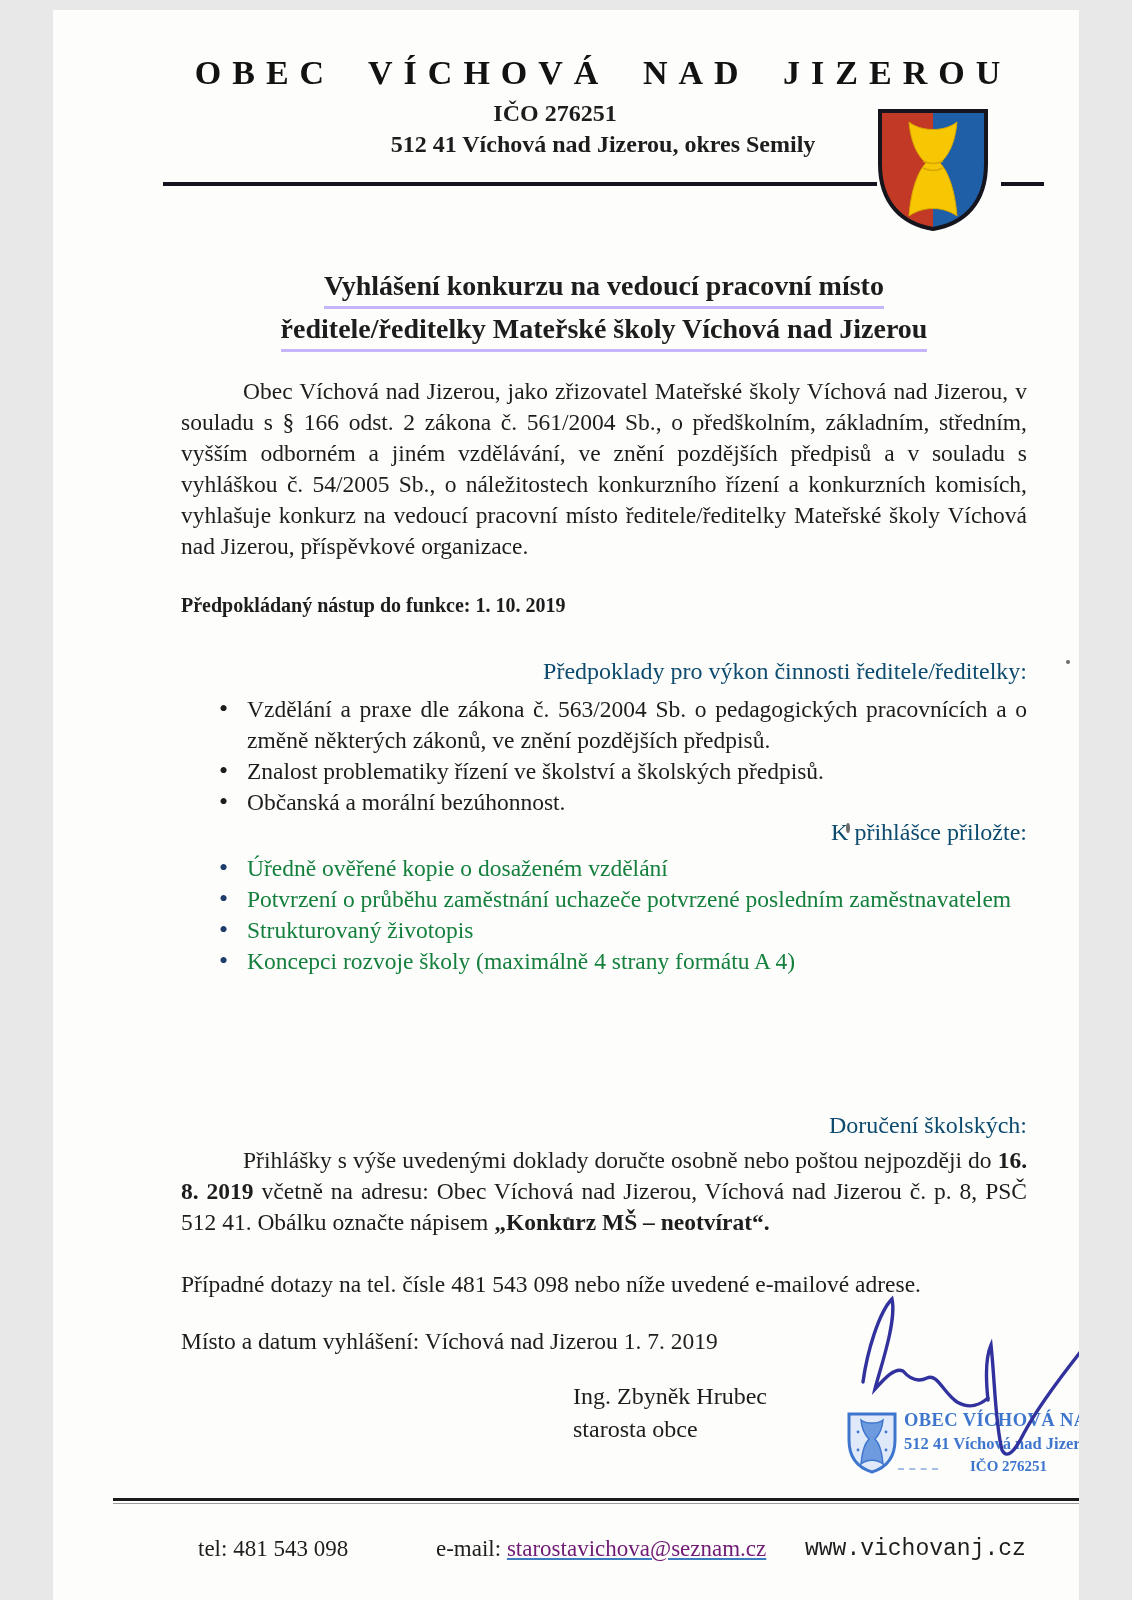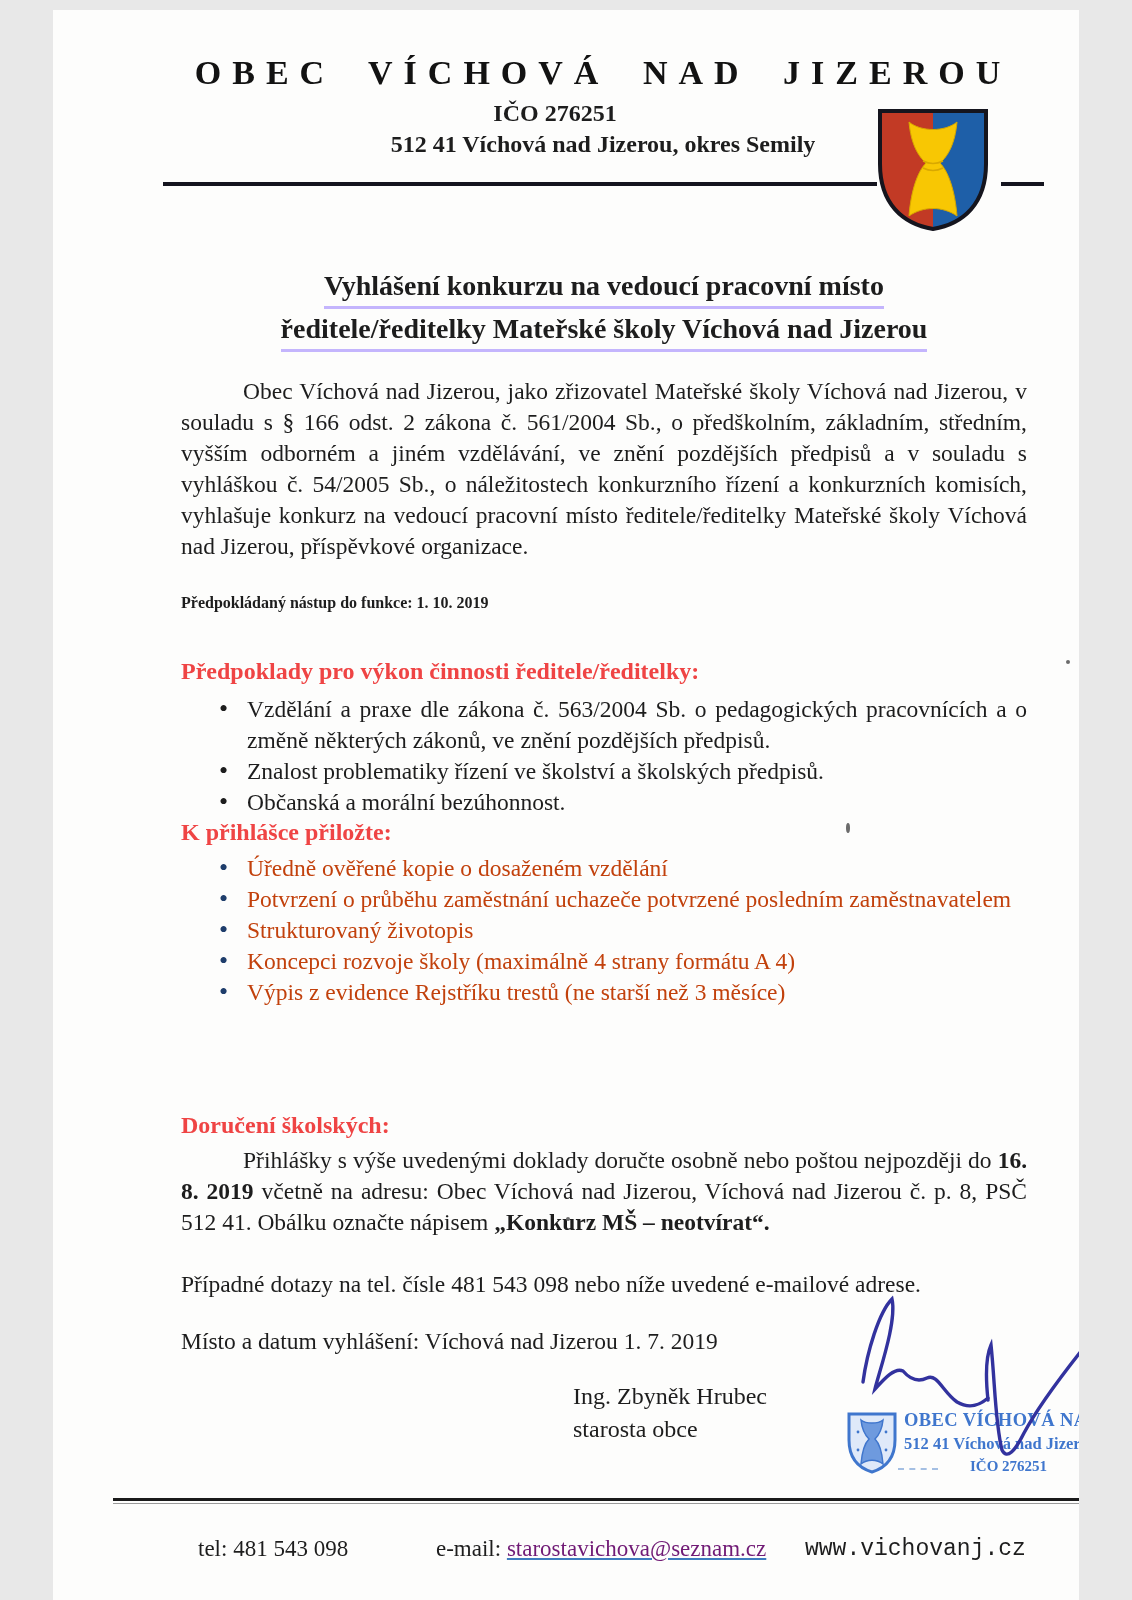--- a/index.html
+++ b/index.html
@@ -22,32 +22,32 @@
   .rule-b { top:172px; left:948px; width:43px; border-top:4px solid #14141e; }
   .coa { top:96px; left:820px; }
 
   
   .doc-title { top:256px; text-align:center; font-size:28px; font-weight:bold; line-height:39px; }
   .doc-title .uline { display:inline-block; border-bottom:3px solid #c4b5fd; padding-bottom:1px; }
 
   .body-txt { font-size:23.5px; line-height:31px; }
   .justify { text-align:justify; }
   .intro { top:366px; text-indent:62px; }
-  .start-line { top:584px; font-weight:bold; font-size:16px; }
+  .start-line { top:584px; font-weight:bold; font-size:20px; }
 
-  .red-h { font-size:24px; font-weight:bold; color:#ef4444; }
+  .red-h { font-size:24px; font-weight:normal; color:#0c4a6e;text-align:right; }
   .rh1 { top:648px; }
   .rh2 { top:809px; }
   .rh3 { top:1102px; }
 
   ul.doc-list { list-style:none; }
   ul.doc-list li { position:relative; padding-left:66px; text-align:justify; }
   ul.doc-list li::before { content:"\2022"; position:absolute; left:38px; top:-1px; font-size:26px; }
   .req-list { top:684px; }
-  .att-list { top:843px; color:#c2410c; }
+  .att-list { top:843px; color:#15803d; }
   .att-list li::before { color:#1e3d6b; }
 
   .del-para { top:1135px; text-indent:62px; }
   .inquiries { top:1259px; }
   .issue-line { top:1316px; }
 
   
   .sig-names { top:1370px; left:520px; width:400px; text-align:left; font-size:24px; line-height:33px; }
   .stamp { top:1398px; left:793px; width:260px; color:#3f76cd; }
   .stamp-emblem { position:absolute; left:0; top:4px; }
@@ -110,21 +110,20 @@
     <li>Znalost problematiky řízení ve školství a školských předpisů.</li>
     <li>Občanská a morální bezúhonnost.</li>
   </ul>
 
   <h3 class="abs col red-h rh2">K přihlášce přiložte:</h3>
   <ul class="abs col body-txt doc-list att-list">
     <li>Úředně ověřené kopie o dosaženém vzdělání</li>
     <li>Potvrzení o průběhu zaměstnání uchazeče potvrzené posledním zaměstnavatelem</li>
     <li>Strukturovaný životopis</li>
     <li>Koncepci rozvoje školy (maximálně 4 strany formátu A 4)</li>
-    <li>Výpis z evidence Rejstříku trestů (ne starší než 3 měsíce)</li>
   </ul>
 
   <h3 class="abs col red-h rh3">Doručení školských:</h3>
   <p class="abs col body-txt justify del-para"><span>Přihlášky s výše uvedenými doklady doručte osobně nebo poštou nejpozději do </span><b>16. 8. 2019</b><span> včetně na adresu: Obec Víchová nad Jizerou, Víchová nad Jizerou č. p. 8, PSČ 512 41. Obálku označte nápisem </span><b>„Konkurz MŠ – neotvírat“.</b></p>
   <p class="abs col body-txt inquiries">Případné dotazy na tel. čísle 481 543 098 nebo níže uvedené e-mailové adrese.</p>
 
   <p class="abs col body-txt issue-line">Místo a datum vyhlášení: Víchová nad Jizerou 1. 7. 2019</p>
 
   <div class="abs sig-names">
     <div>Ing. Zbyněk Hrubec</div>

